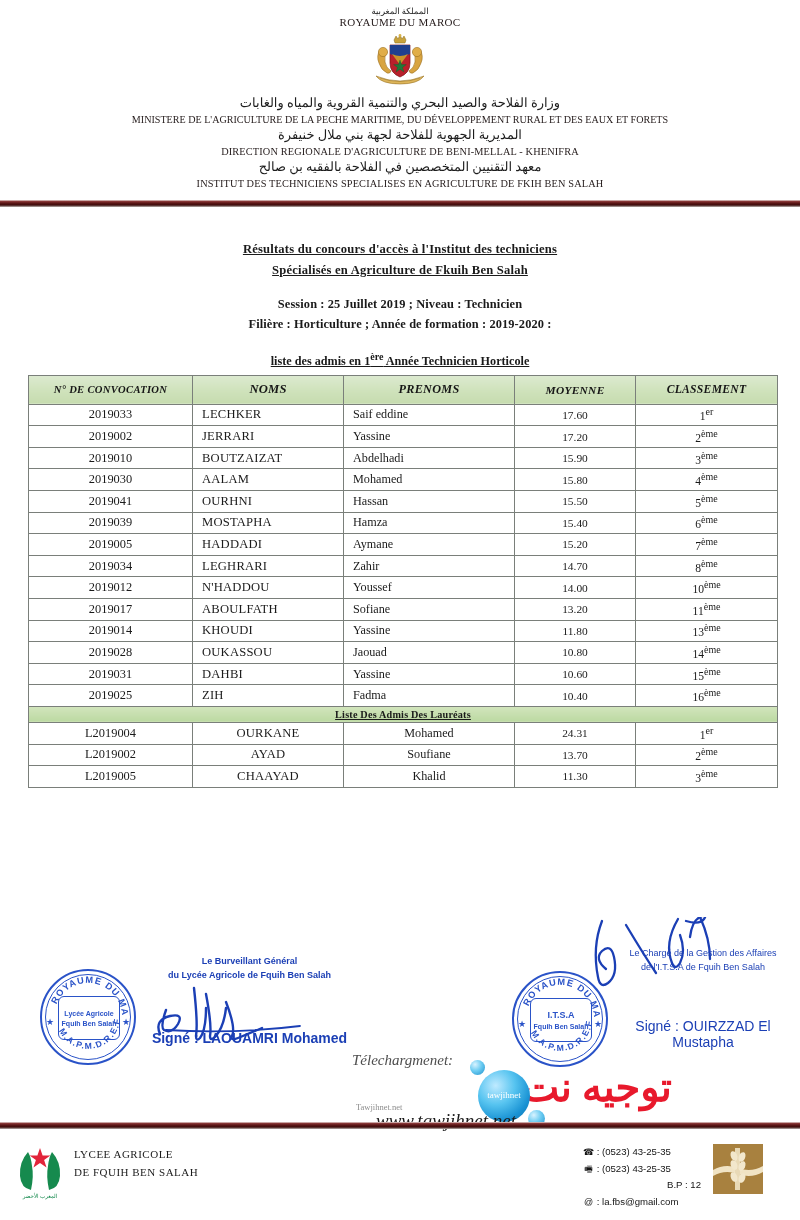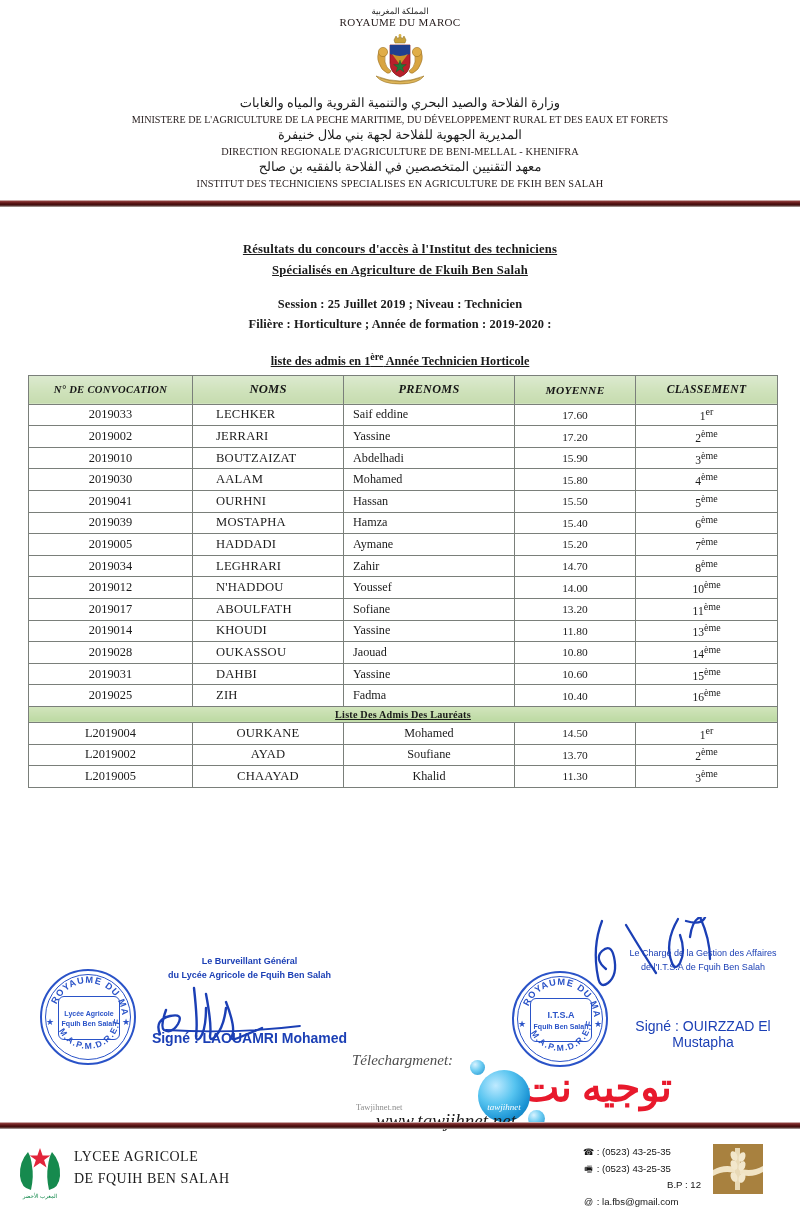--- a/index.html
+++ b/index.html
@@ -43,21 +43,21 @@
   .tbl-wrap{margin:6px auto 0;width:744px;}
   table{border-collapse:collapse;width:100%;table-layout:fixed;}
   th,td{border:1px solid #7a7f7a;padding:0;}
   thead th{
     background:linear-gradient(to bottom,#dcead0 0%,#cfe2bb 55%,#c6dcaf 100%);
     font-size:10.6px;font-weight:bold;letter-spacing:.3px;
     height:28px;text-align:center;vertical-align:middle;color:#161616;font-style:italic;
   }
   tbody td{height:20.6px;font-size:12.4px;vertical-align:middle;}
   .c-conv{width:163px;text-align:center;}
-  .c-nom{width:150px;text-align:left;padding-left:23px;font-size:12.6px;letter-spacing:.2px;}
+  .c-nom{width:150px;text-align:left;padding-left:9px;font-size:12.6px;letter-spacing:.2px;}
   .c-pre{width:170px;text-align:left;padding-left:9px;font-size:12.2px;}
   .c-moy{width:120px;text-align:center;font-size:11.4px;}
   .c-cls{width:141px;text-align:center;font-size:11.6px;}
   sup{font-size:10px;vertical-align:super;}
   .band td{
     background:linear-gradient(to bottom,#d2e5bd 0%,#bcd9a2 100%);
     text-align:center;font-size:10.2px;font-weight:bold;height:15px;
     text-decoration:underline;letter-spacing:.2px;
   }
   tr.laureat .c-nom,tr.laureat .c-pre{text-align:center;padding-left:0;}
@@ -82,27 +82,27 @@
   .stamp .star{position:absolute;color:#2a53c8;font-size:9px;}
 
   
   .tawj{position:absolute;left:352px;top:1052px;width:330px;height:80px;}
   .tawj .tele{font-family:"Liberation Serif",serif;font-style:italic;font-size:15px;color:#4d4d4d;}
   .tawj .ar{position:absolute;right:10px;top:16px;font-size:40px;color:#e8192c;font-weight:bold;line-height:1;direction:rtl;}
   .tawj .sub{position:absolute;left:4px;top:50px;font-size:8.5px;color:#8d8d8d;font-family:"Liberation Serif",serif;}
   .tawj .url{position:absolute;left:24px;top:58px;font-family:"Liberation Serif",serif;font-style:italic;font-size:19px;color:#1b1b1b;}
   .orb{position:absolute;left:126px;top:18px;width:52px;height:52px;border-radius:50%;
     background:radial-gradient(circle at 34% 30%,#bfeaff 0%,#57c4f0 38%,#1a93d4 70%,#0a6aa8 100%);}
-  .orb .lbl{position:absolute;left:0;right:0;top:32px;text-align:center;color:#fff;font-size:9px;font-style:italic;font-family:"Liberation Serif",serif;}
+  .orb .lbl{position:absolute;left:0;right:0;top:20px;text-align:center;color:#fff;font-size:9px;font-family:"Liberation Serif",serif;}
   .bub{position:absolute;border-radius:50%;background:radial-gradient(circle at 34% 30%,#d9f3ff 0%,#6cccf2 45%,#1d8ecb 100%);}
 
   
   .footer{position:absolute;left:0;top:1140px;width:800px;height:80px;}
   .f-logo-left{position:absolute;left:14px;top:6px;width:52px;height:54px;}
-  .f-name{position:absolute;left:74px;top:6px;font-size:14px;font-family:"Liberation Serif",serif;color:#1b1b1b;letter-spacing:.5px;line-height:1.6;}
+  .f-name{position:absolute;left:74px;top:6px;font-size:11px;font-family:"Liberation Serif",serif;color:#1b1b1b;letter-spacing:.5px;line-height:1.6;}
   .f-contact{position:absolute;left:583px;top:4px;font-family:"Liberation Sans",sans-serif;font-size:9.6px;color:#141414;line-height:1.72;}
   .f-contact .row{white-space:nowrap;}
   .f-contact .ico{display:inline-block;width:11px;text-align:center;font-size:9px;}
   .f-contact .ctr{display:block;text-align:right;width:118px;}
   .f-logo-right{position:absolute;left:713px;top:4px;width:50px;height:50px;
     background:linear-gradient(135deg,#b79558 0%,#a8813f 100%);overflow:hidden;}
 </style>
 </head>
 <body>
 
@@ -261,21 +261,21 @@
             <td class="c-moy">10.40</td>
             <td class="c-cls">16<sup>ème</sup></td>
           </tr>
           <tr class="band">
             <td colspan="5">Liste Des Admis Des Lauréats</td>
           </tr>
           <tr class="laureat">
             <td class="c-conv">L2019004</td>
             <td class="c-nom">OURKANE</td>
             <td class="c-pre">Mohamed</td>
-            <td class="c-moy">14.50</td>
+            <td class="c-moy">24.31</td>
             <td class="c-cls">1<sup>er</sup></td>
           </tr>
           <tr class="laureat">
             <td class="c-conv">L2019002</td>
             <td class="c-nom">AYAD</td>
             <td class="c-pre">Soufiane</td>
             <td class="c-moy">13.70</td>
             <td class="c-cls">2<sup>ème</sup></td>
           </tr>
           <tr class="laureat">

